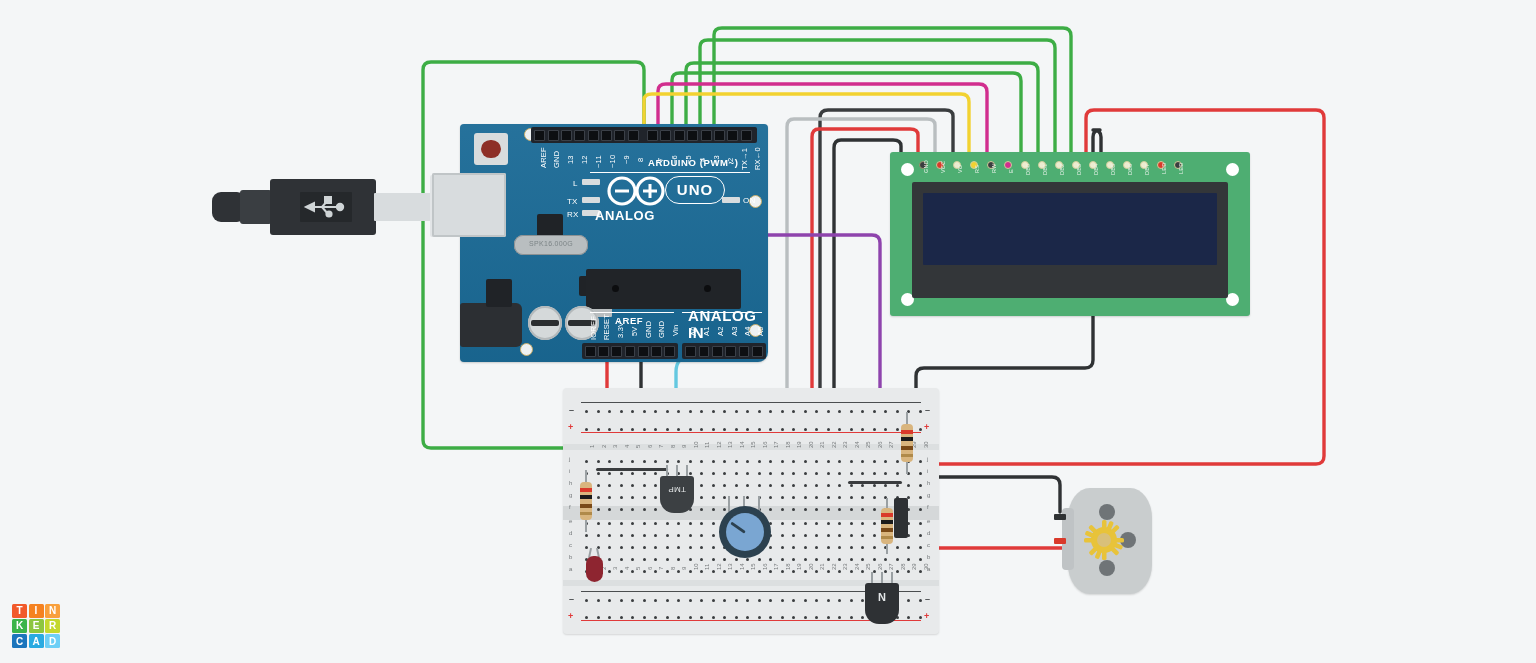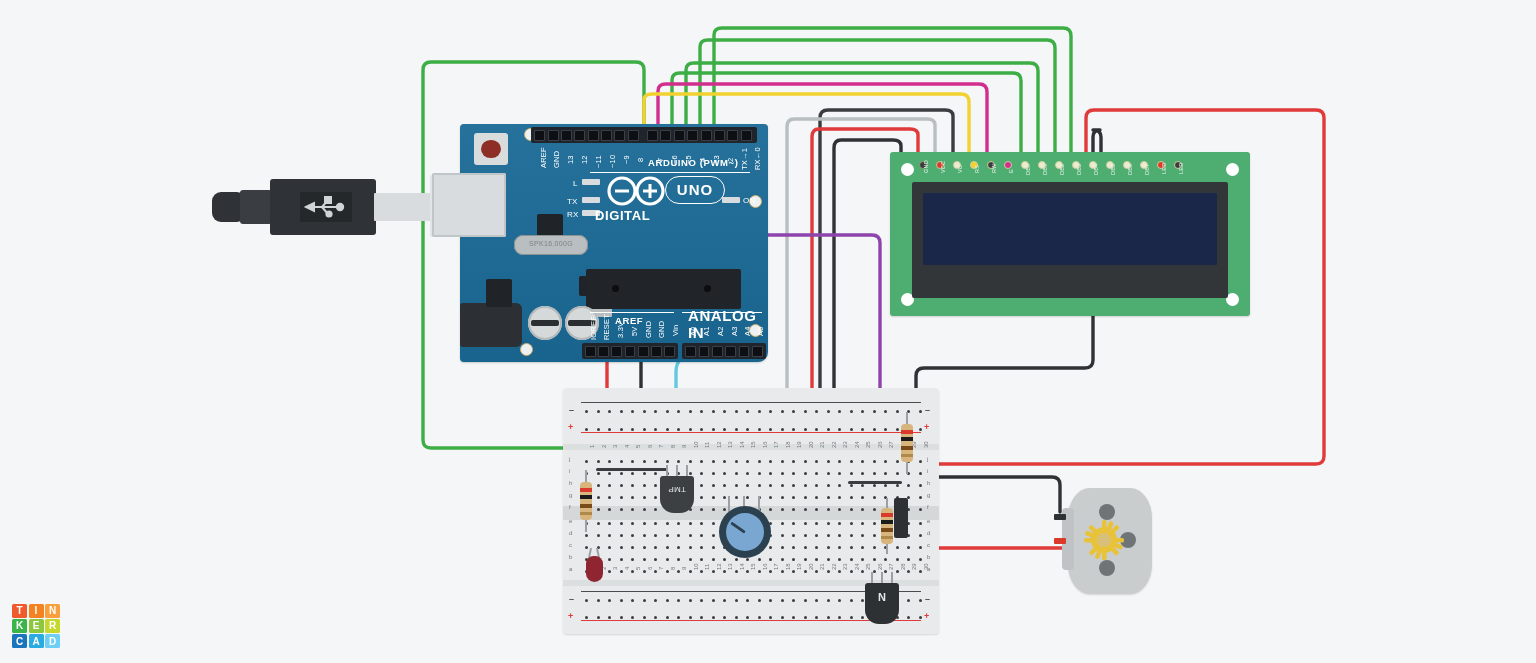--- a/index.html
+++ b/index.html
@@ -216,21 +216,21 @@
 
     <div class="infin" style="left:145px;top:50px;">
       <svg width="64" height="34" viewBox="0 0 64 34">
         <circle cx="17" cy="17" r="13" fill="none" stroke="#fff" stroke-width="3.2"></circle>
         <circle cx="45" cy="17" r="13" fill="none" stroke="#fff" stroke-width="3.2"></circle>
         <line x1="10" y1="17" x2="24" y2="17" stroke="#fff" stroke-width="3"></line>
         <line x1="38" y1="17" x2="52" y2="17" stroke="#fff" stroke-width="3"></line>
         <line x1="45" y1="10" x2="45" y2="24" stroke="#fff" stroke-width="3"></line>
       </svg>
     </div>
-    <div class="ard-cap" style="left:135px;top:84px;font-size:13px;">DIGITAL</div>
+    <div class="ard-cap" style="left:135px;top:84px;font-size:13px;">ANALOG</div>
     <div class="unolabel" style="left:205px;top:52px;width:58px;height:26px;line-height:26px;">UNO</div>
 
     <div class="header" style="left:71px;top:3px;width:222px;height:16px;padding:0 2px;">
       <span class="pin"></span>
       <span class="pin"></span>
       <span class="pin"></span>
       <span class="pin"></span>
       <span class="pin"></span>
       <span class="pin"></span>
       <span class="pin"></span>

